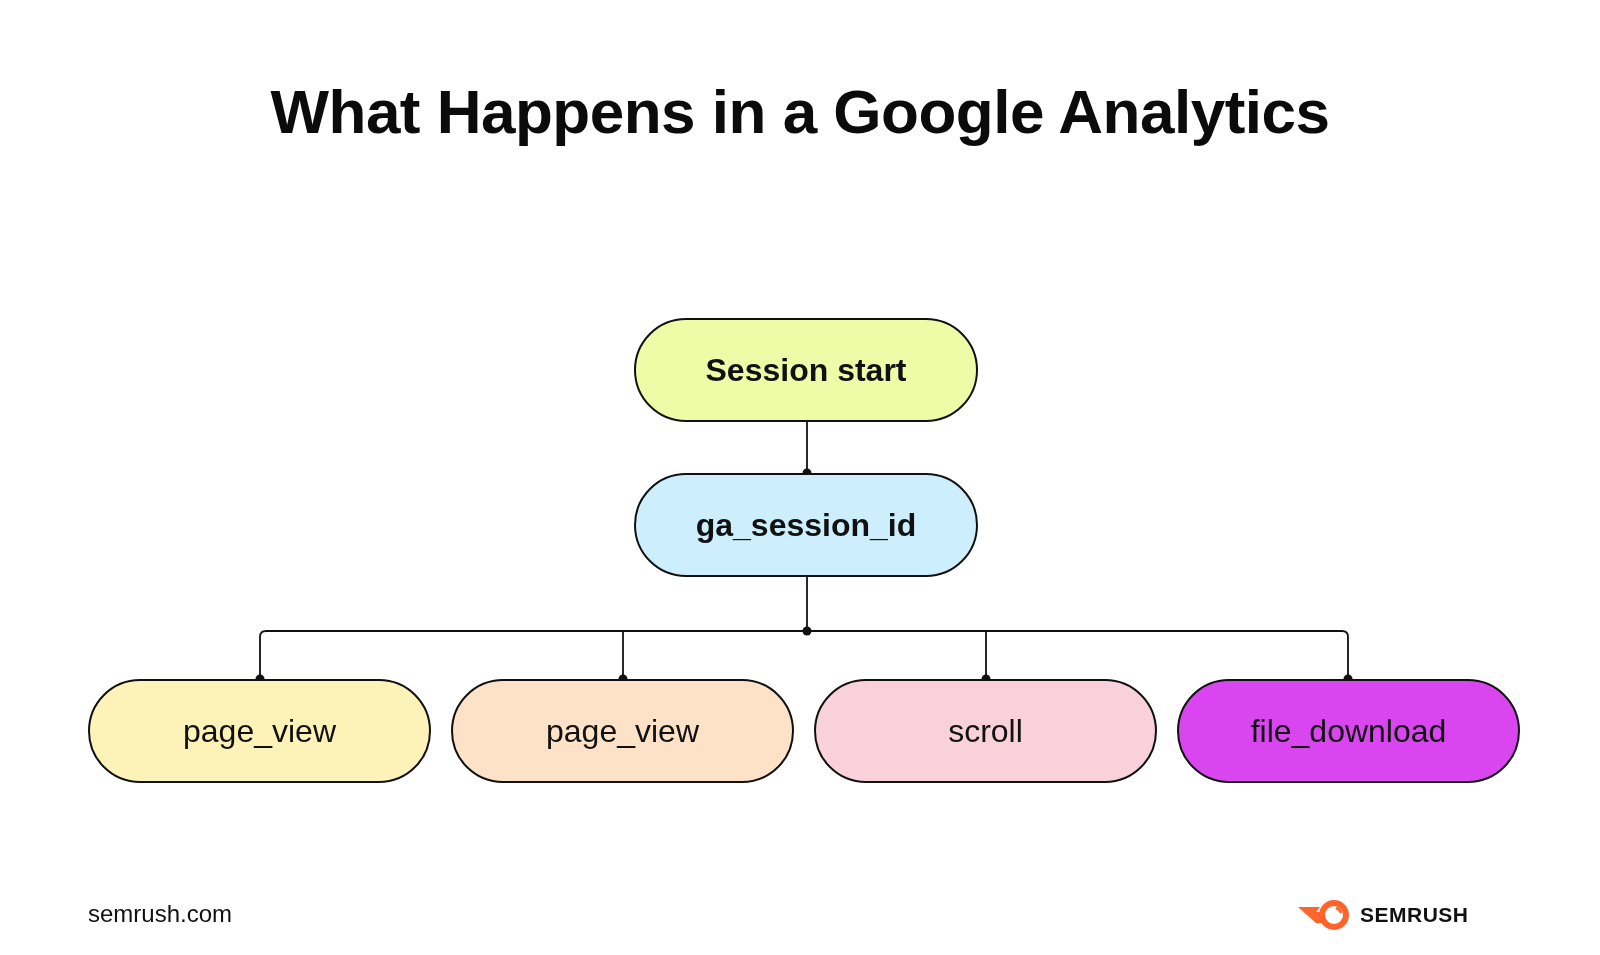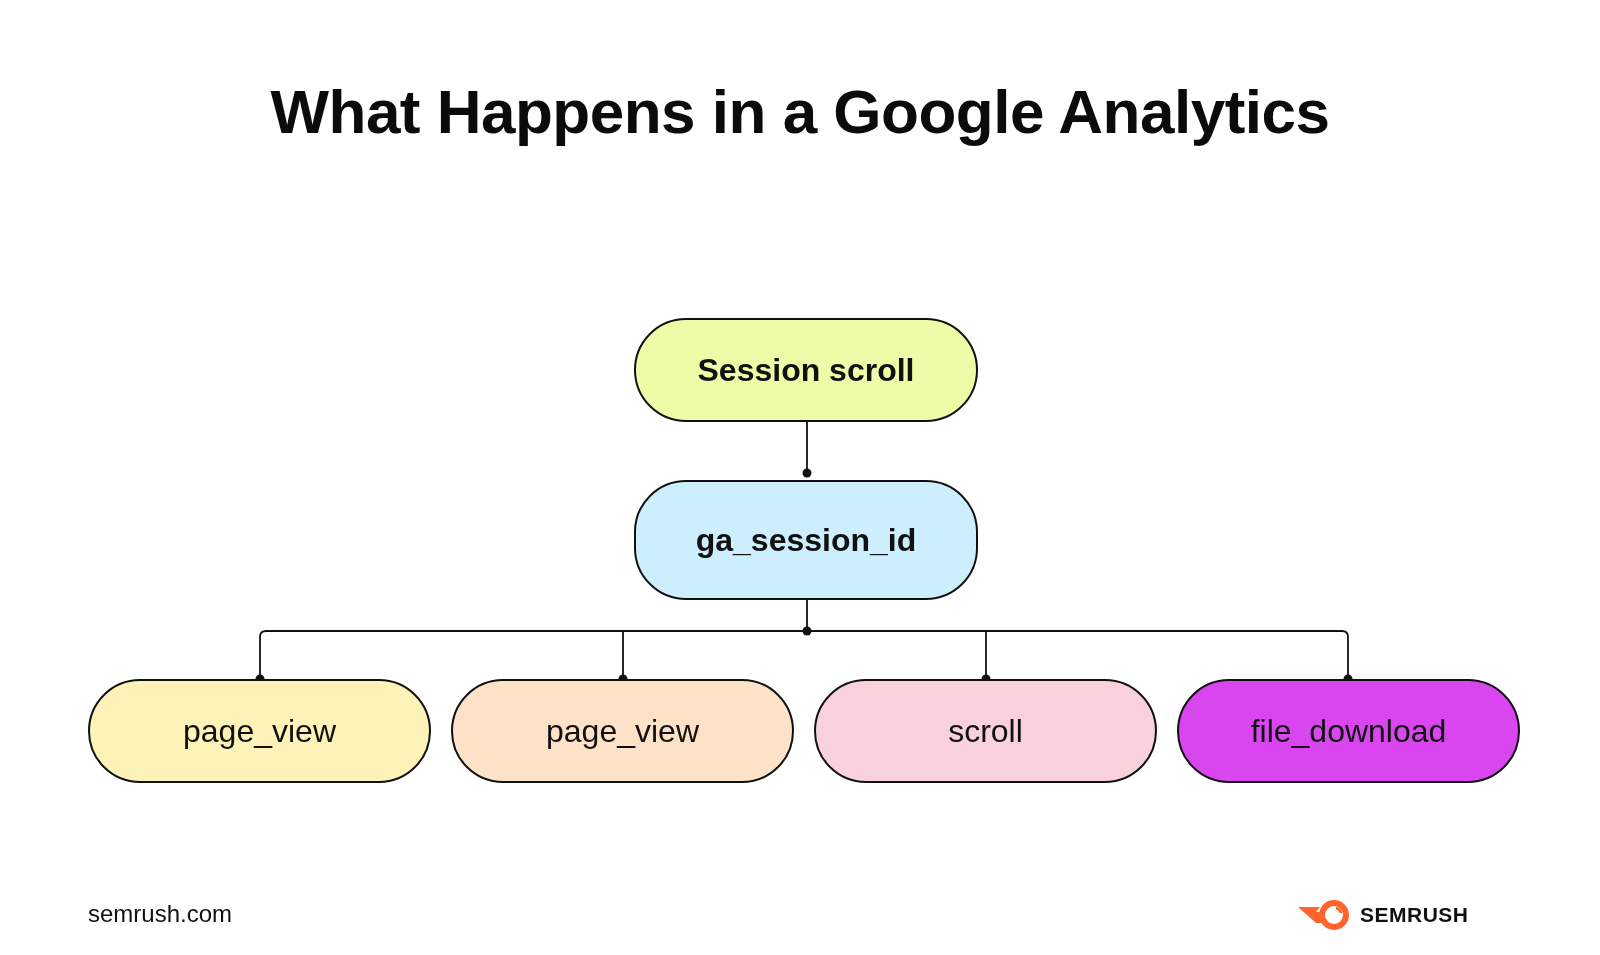--- a/index.html
+++ b/index.html
@@ -46,24 +46,24 @@
     <circle cx="807" cy="473" r="4.5"></circle>
     <circle cx="807" cy="631" r="4.5"></circle>
     <circle cx="260" cy="679" r="4.5"></circle>
     <circle cx="623" cy="679" r="4.5"></circle>
     <circle cx="986" cy="679" r="4.5"></circle>
     <circle cx="1348" cy="679" r="4.5"></circle>
   </g>
 </svg>
 
 <div class="node bold" style="left:634px; top:318px; width:344px; height:104px; background:#eefca8;">
-  <span>Session scroll</span>
+  <span>Session start</span>
 </div>
 
-<div class="node bold" style="left:634px; top:473px; width:344px; height:120px; background:#cdeefc;margin-top:7px;">
+<div class="node bold" style="left:634px; top:473px; width:344px; height:104px; background:#cdeefc;">
   <span>ga_session_id</span>
 </div>
 
 <div class="node" style="left:88px; top:679px; width:343px; height:104px; background:#fdf3b8;">
   <span>page_view</span>
 </div>
 
 <div class="node" style="left:451px; top:679px; width:343px; height:104px; background:#fde2c8;">
   <span>page_view</span>
 </div>

